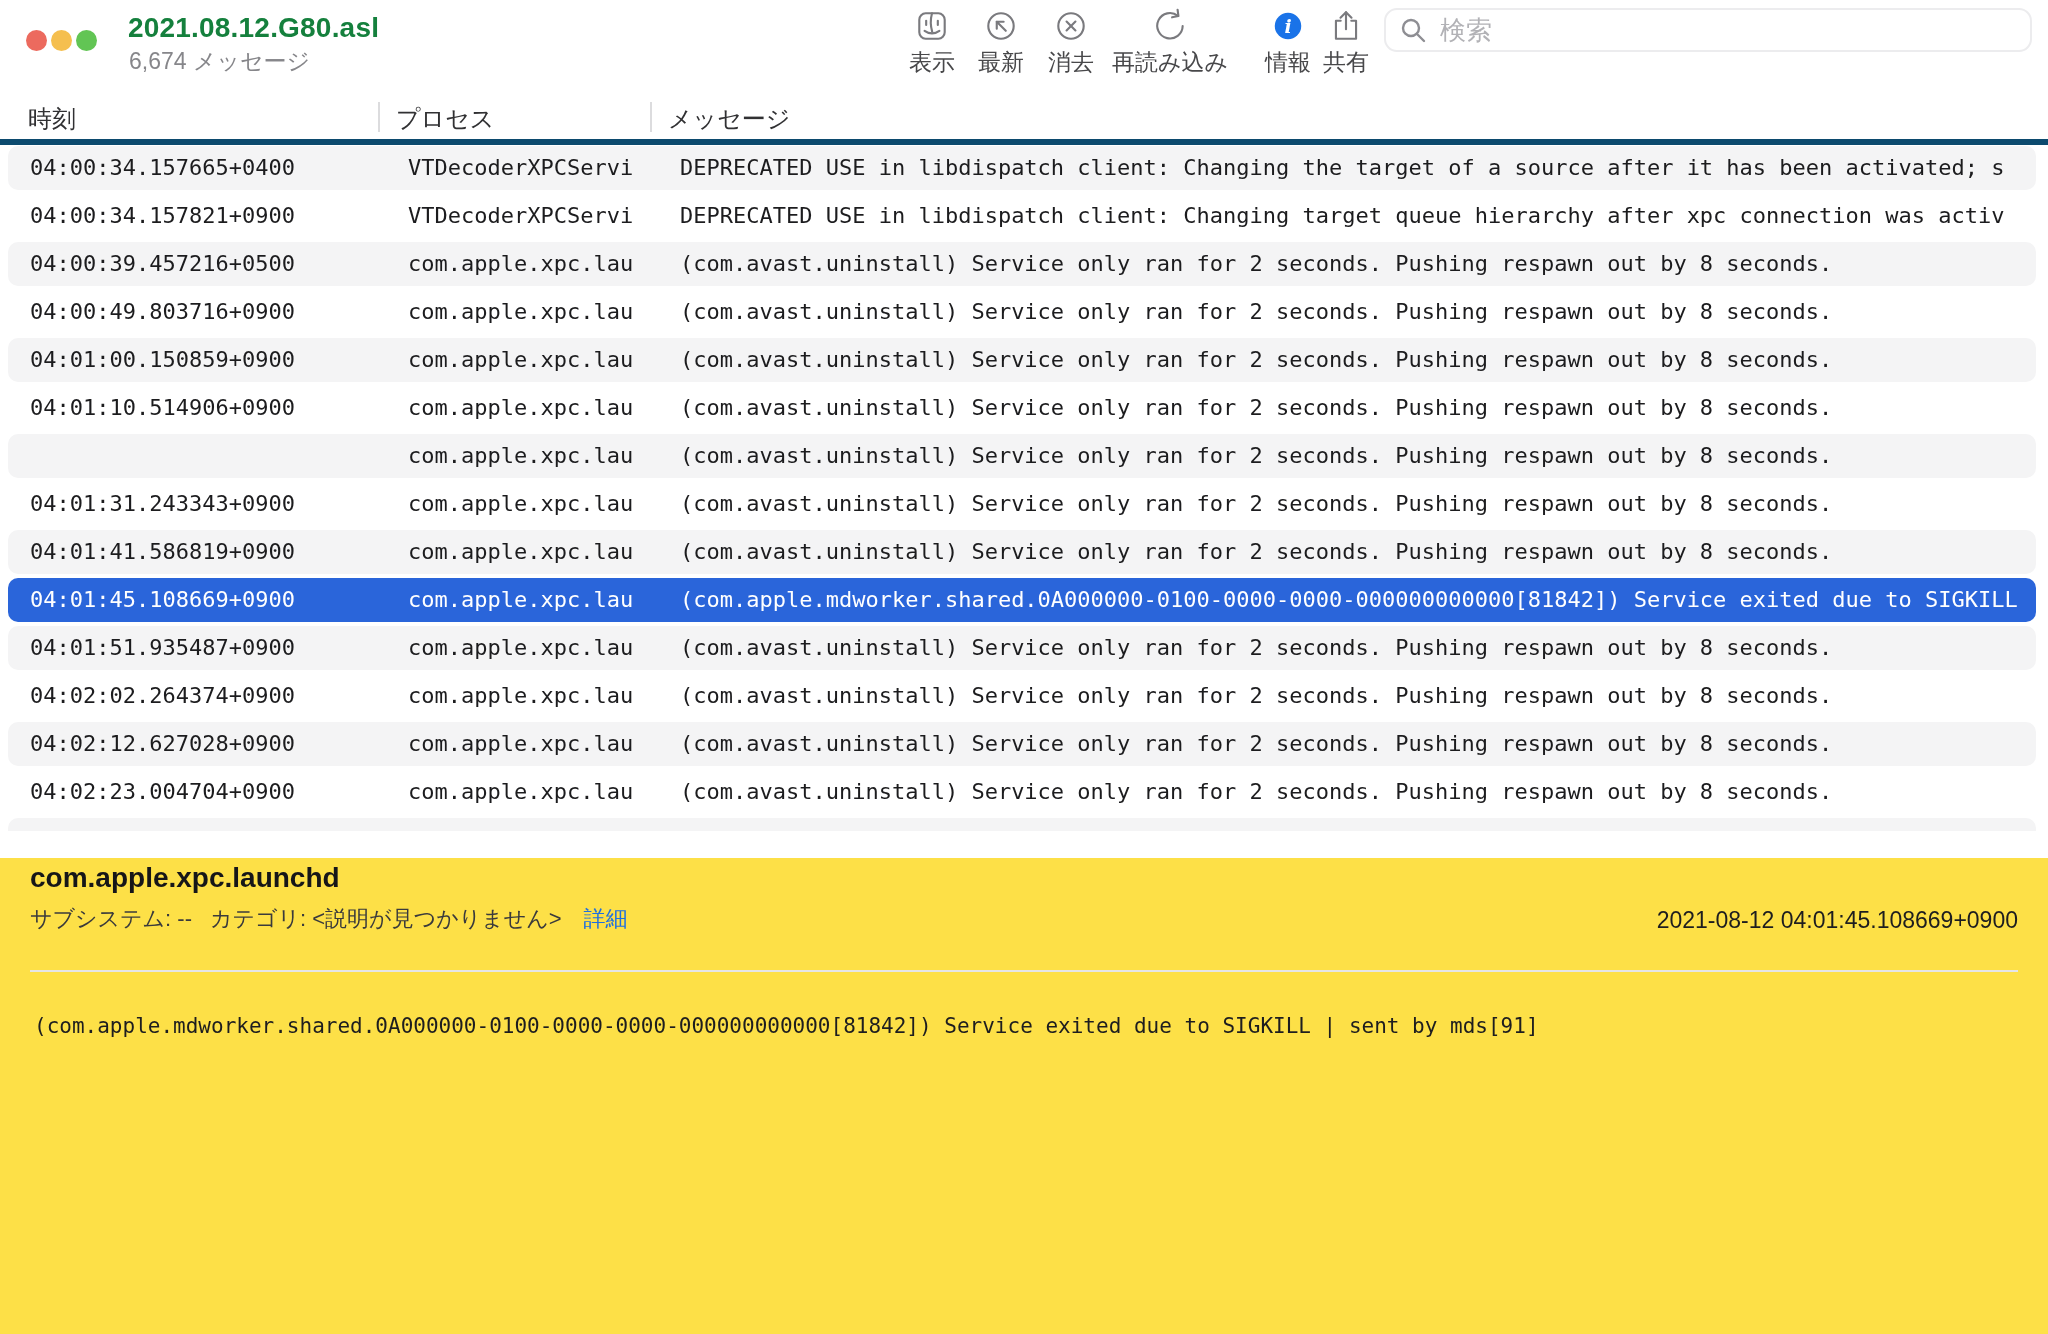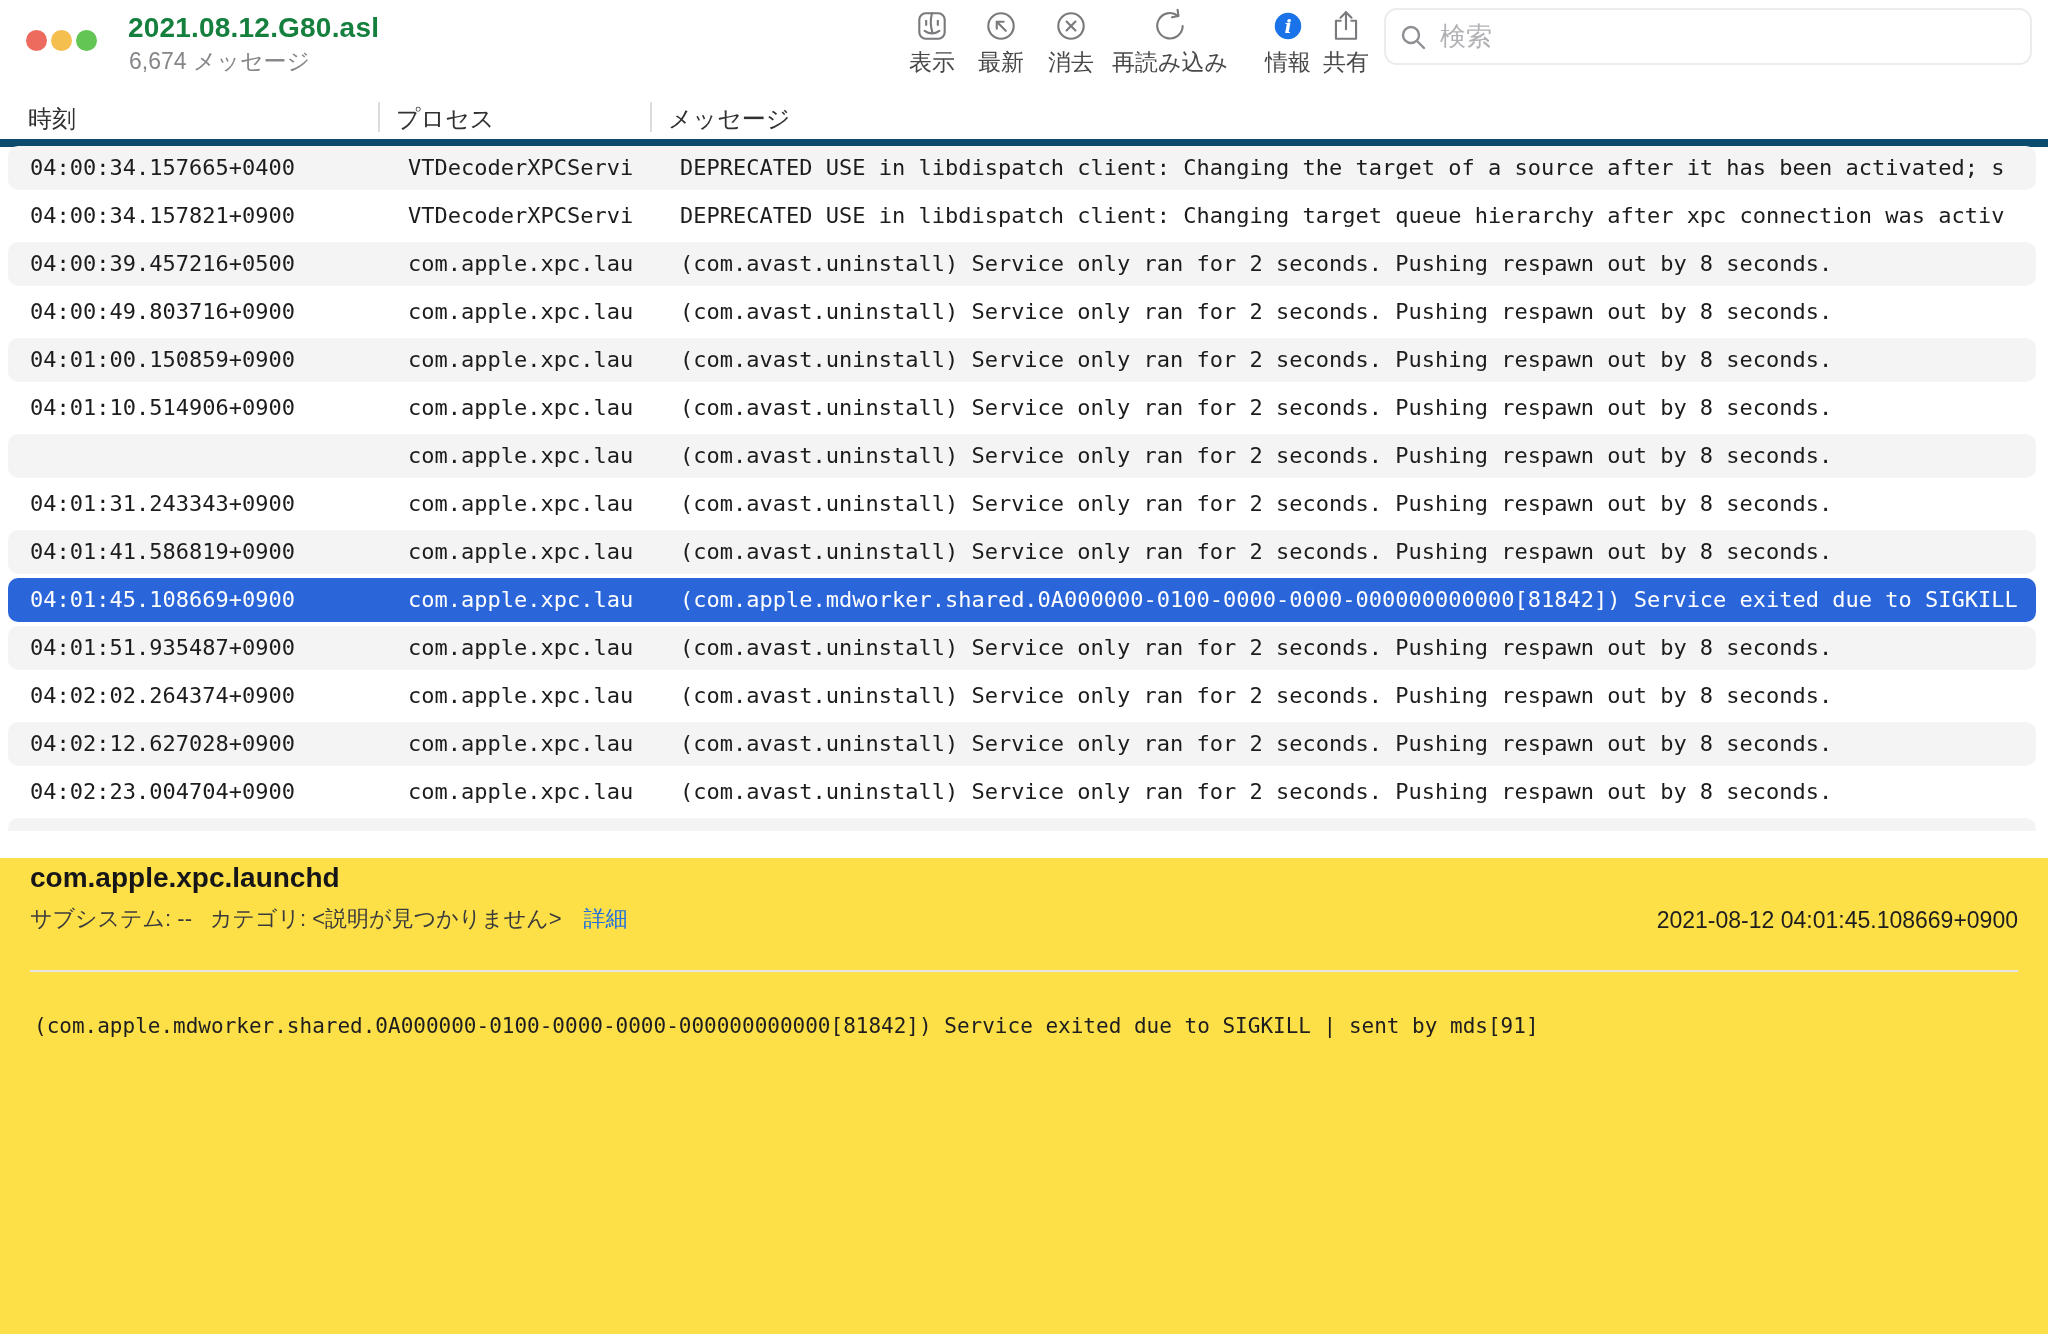--- a/index.html
+++ b/index.html
@@ -11,27 +11,27 @@
   .titlebar{position:absolute;top:0;left:0;right:0;height:96px;background:#fff}
   .light{position:absolute;top:30px;width:21px;height:21px;border-radius:50%}
   .light.red{left:26px;background:#ec6a5e}
   .light.yellow{left:51px;background:#f5bf4f}
   .light.green{left:76px;background:#62c554}
   .wtitle{position:absolute;left:128px;top:12px;font-size:28px;font-weight:bold;color:#15803d;letter-spacing:.2px}
   .wsub{position:absolute;left:129px;top:46px;font-size:23px;color:#86868a}
   .tool{position:absolute;top:8px;transform:translateX(-50%);display:flex;flex-direction:column;align-items:center;gap:3px}
   .tool svg{width:36px;height:36px;display:block}
   .tool .tlabel{font-size:23px;color:#48484a;white-space:nowrap}
-  .search{position:absolute;left:1384px;top:8px;width:648px;height:57px;border:2px solid #ececee;
+  .search{position:absolute;left:1384px;top:8px;width:648px;height:44px;border:2px solid #ececee;
     border-radius:13px;display:flex;align-items:center;padding:0 12px;box-sizing:border-box;background:#fff}
   .search svg{width:30px;height:30px;flex:0 0 auto}
   .search input{border:none;outline:none;flex:1;font-size:26px;color:#333;margin-left:10px;font-family:inherit;background:transparent}
   .search input::placeholder{color:#b2b2b6}
   
-  .colhead{position:absolute;top:96px;left:0;right:0;height:43px;border-bottom:8px solid #0c4a6e;background:#fff;font-size:24px;color:#313133}
+  .colhead{position:absolute;top:96px;left:0;right:0;height:43px;border-bottom:6px solid #0c4a6e;background:#fff;font-size:24px;color:#313133}
   .colhead .h{position:absolute;top:7px}
   .colhead .h.time{left:28px}
   .colhead .h.process{left:396px}
   .colhead .h.message{left:668px}
   .colhead .sep{position:absolute;top:6px;width:2px;height:30px;background:#dcdcde}
   .colhead .sep.s1{left:378px}
   .colhead .sep.s2{left:650px}
   
   .rows{position:absolute;top:144px;left:0;right:0}
   .row{position:relative;height:48px;font-family:"DejaVu Sans Mono",monospace;font-size:22px;color:#1c1c1e}

